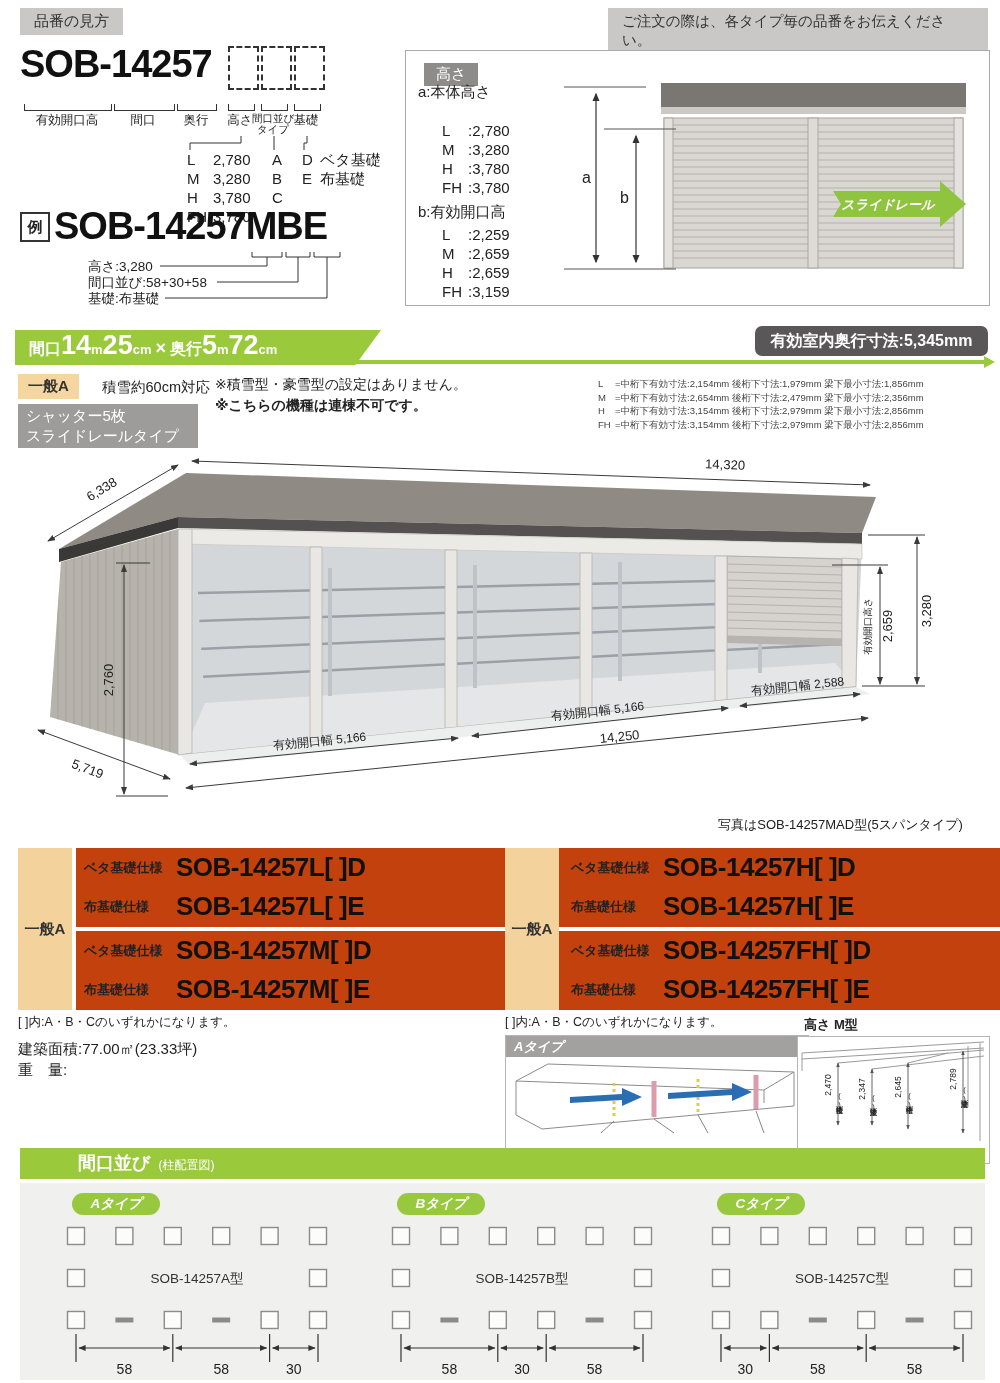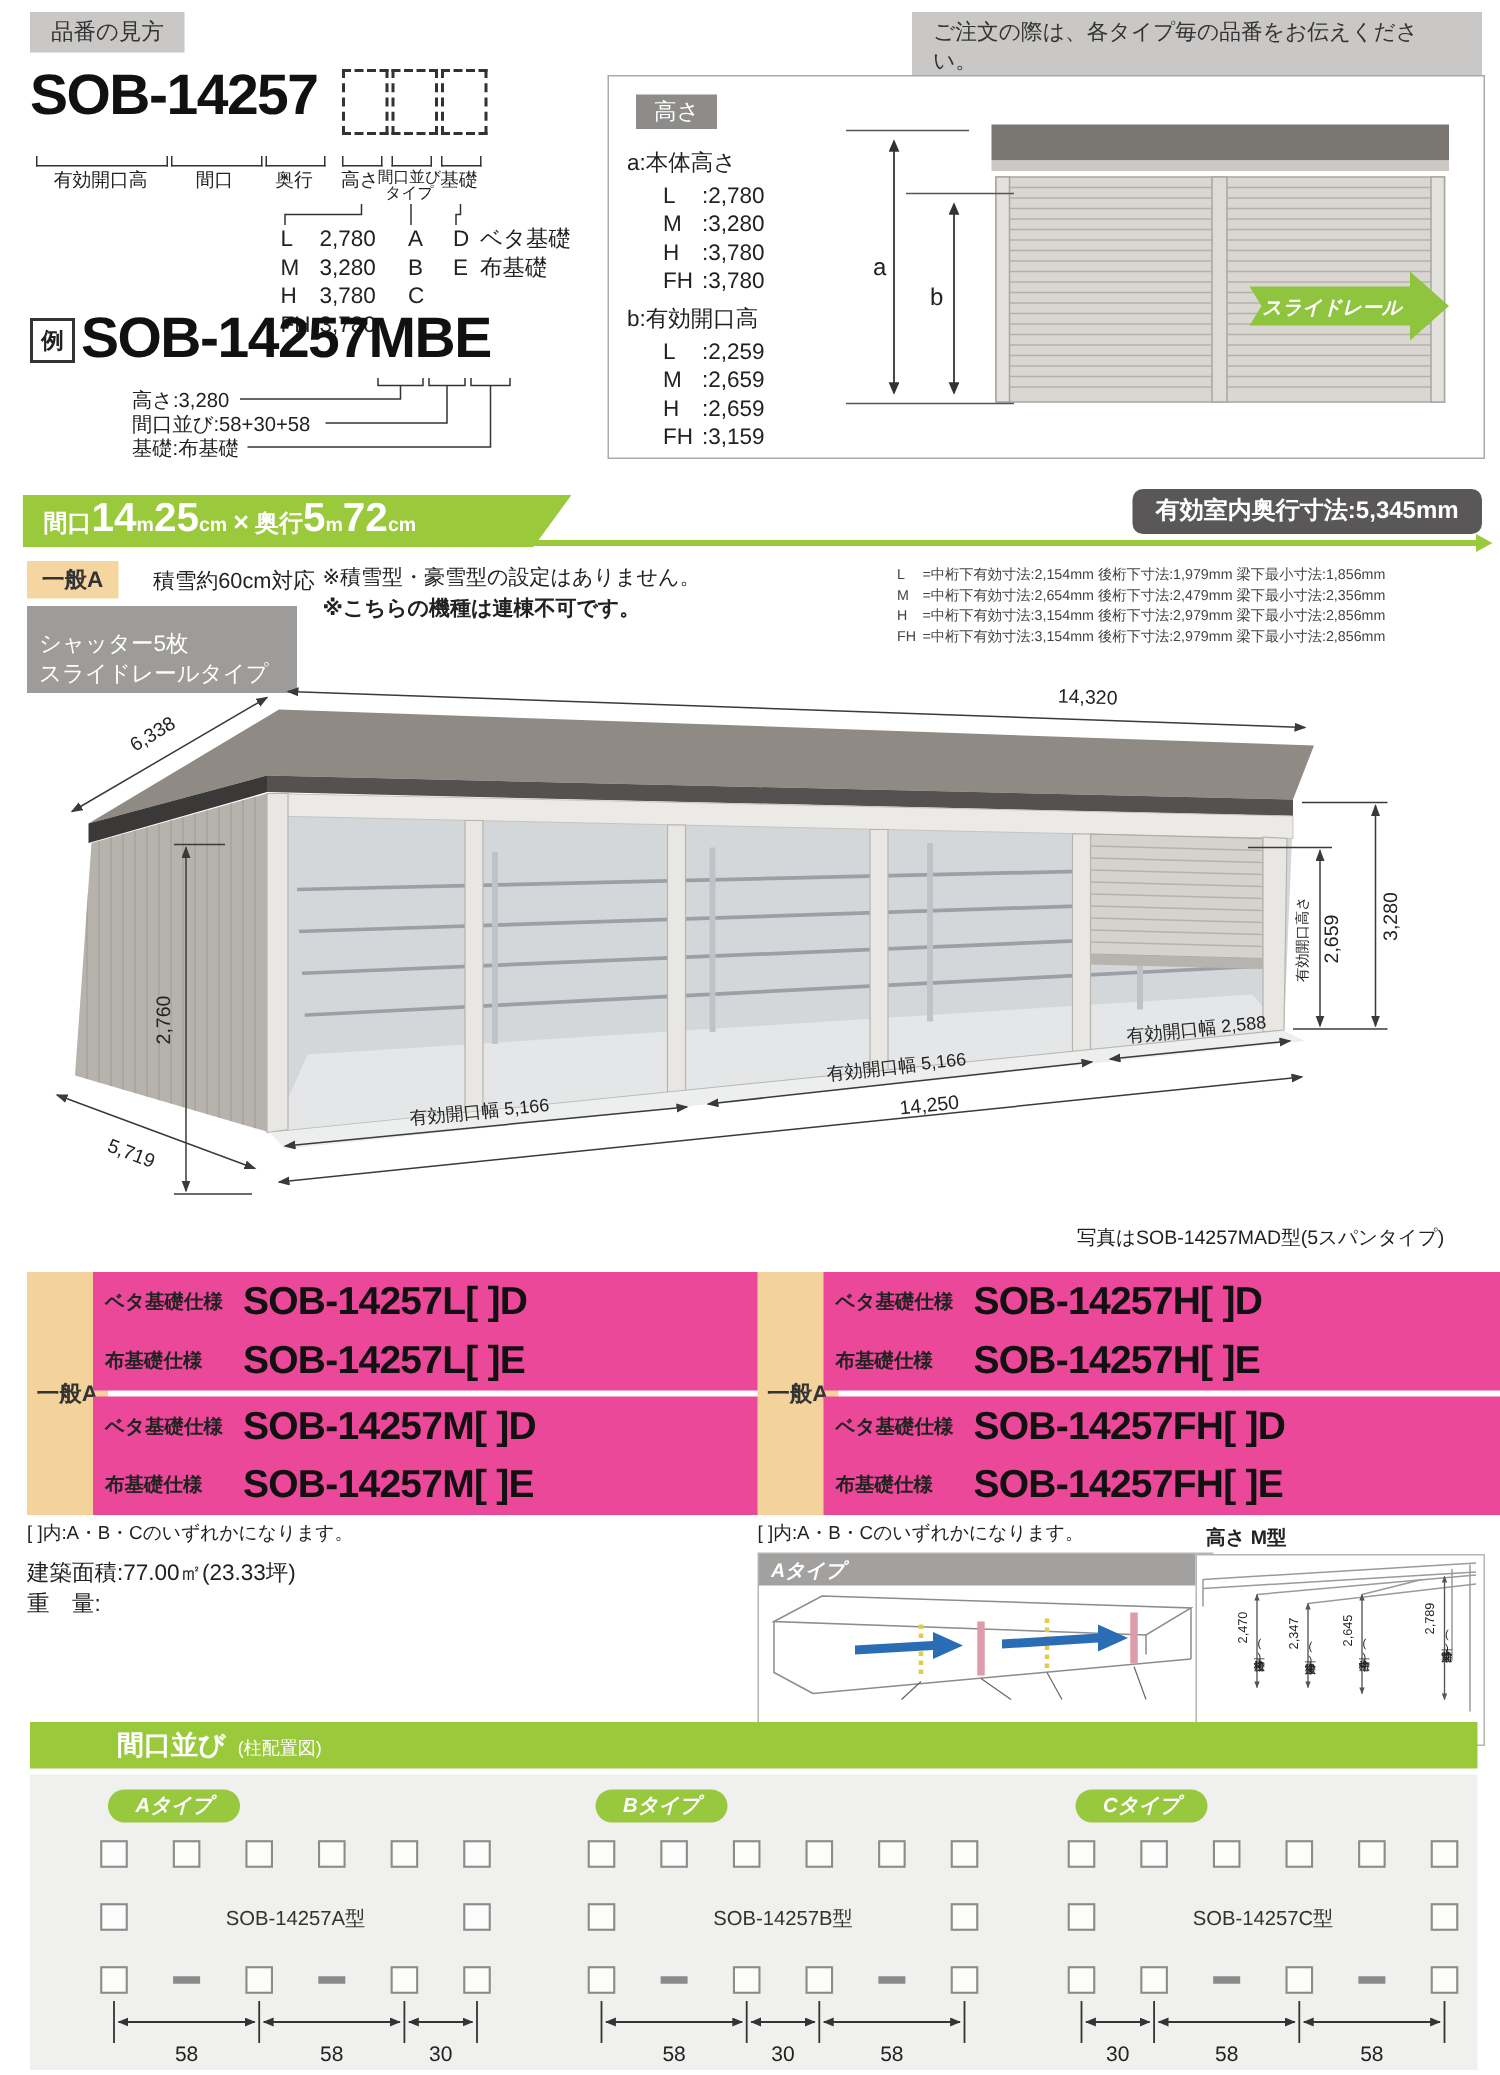--- a/index.html
+++ b/index.html
@@ -10,21 +10,21 @@
   .brk{position:absolute;height:6px;border-left:1px solid #333;border-right:1px solid #333;border-bottom:1px solid #333;}
   .brklab{position:absolute;font-size:12.5px;color:#222;text-align:center;line-height:13px;}
   .kv{display:flex;font-size:15px;line-height:19px;color:#222;}
   .kv .k{width:26px;}
   .bigcode{font-weight:bold;color:#111;letter-spacing:-1px;}
   .dashbox{position:absolute;width:27px;height:40px;border:2px dashed #333;background:#fff;}
   .greenbar{background:#9aca3c;}
   .pill{position:absolute;width:88px;height:22px;border-radius:12px;background:#97c83e;color:#fff;
         font-weight:bold;font-style:italic;font-size:13.5px;text-align:center;line-height:22px;}
   .mt-left{position:absolute;left:0;top:0;width:54px;height:162px;background:#f4d29b;display:flex;align-items:center;justify-content:center;font-size:15px;font-weight:bold;color:#333;}
-  .mt-group{position:absolute;left:44px;width:488px;height:79px;background:#ec4899;}
+  .mt-group{position:absolute;left:58px;width:488px;height:79px;background:#c2410c;}
   .mt-row{display:flex;align-items:center;height:39px;padding-left:8px;}
   .mt-row .lbl{width:92px;font-size:13px;font-weight:bold;color:#222;}
   .mt-row .code{font-size:26px;font-weight:bold;color:#111;letter-spacing:-0.5px;white-space:pre;}
   .sechdr{background:#c6c5c3;color:#333;font-size:14px;font-weight:bold;padding:2px 0 2px 8px;width:232px;}
   .opt{font-size:15px;line-height:23px;color:#222;}
   .clr-row{display:flex;font-size:9.5px;line-height:13.5px;color:#444;}
   .clr-row .k{width:17px;}
   .vlabel{position:absolute;writing-mode:vertical-rl;text-orientation:upright;font-size:7.5px;color:#222;letter-spacing:0px;}
   .note12{font-size:12.5px;color:#222;}
   svg text{font-family:"Liberation Sans","DejaVu Sans",sans-serif;}
@@ -112,21 +112,21 @@
   </div>
 
   <div class="abs" style="left:20px;top:212px;width:26px;height:26px;border:2px solid #333;font-size:15px;font-weight:bold;display:flex;align-items:center;justify-content:center;">例</div>
   <div class="abs bigcode" style="left:54px;top:204px;font-size:38px;line-height:44px;">SOB-14257MBE</div>
   <div class="abs" style="left:88px;top:258px;font-size:13.5px;">高さ:3,280</div>
   <div class="abs" style="left:88px;top:274px;font-size:13.5px;">間口並び:58+30+58</div>
   <div class="abs" style="left:88px;top:290px;font-size:13.5px;">基礎:布基礎</div>
 
   <div class="abs" style="left:405px;top:50px;width:583px;height:254px;border:1px solid #aaa;background:#fff;">
     <div class="abs" style="left:18px;top:12px;background:#8d8c8a;color:#fff;font-size:15px;padding:2px 12px;">高さ</div>
-    <div class="abs" style="left:12px;top:48px;font-size:15px;">a:本体高さ</div>
+    <div class="abs" style="left:12px;top:32px;font-size:15px;">a:本体高さ</div>
     <div class="abs" style="left:36px;top:70px;">
       <div class="kv">
           <span class="k">L</span>
           <span>:2,780</span>
         </div>
       <div class="kv">
           <span class="k">M</span>
           <span>:3,280</span>
         </div>
       <div class="kv">
@@ -225,21 +225,21 @@
   </div>
   <div class="abs greenbar" style="left:340px;top:360px;width:648px;height:4px;"></div>
   <div class="abs" style="left:984px;top:356px;width:0;height:0;border-left:11px solid #9aca3c;border-top:6px solid transparent;border-bottom:6px solid transparent;"></div>
   <div class="abs" style="left:755px;top:326px;width:233px;height:30px;background:#595757;border-radius:7px;color:#fff;
        font-size:16px;font-weight:bold;text-align:center;line-height:30px;">有効室内奥行寸法:5,345mm</div>
 
   <div class="abs" style="left:18px;top:374px;background:#f5d5a0;color:#333;font-size:15px;font-weight:bold;padding:3px 10px;">一般A</div>
   <div class="abs" style="left:102px;top:378px;font-size:14.5px;">積雪約60cm対応</div>
   <div class="abs" style="left:215px;top:376px;font-size:14px;font-weight:normal;">※積雪型・豪雪型の設定はありません。</div>
   <div class="abs" style="left:215px;top:397px;font-size:14px;font-weight:bold;">※こちらの機種は連棟不可です。</div>
-  <div class="abs" style="left:18px;top:404px;width:172px;height:42px;background:#9e9c9a;color:#fff;font-size:15px;line-height:20px;padding:16px 0 0 8px;">
+  <div class="abs" style="left:18px;top:404px;width:172px;height:42px;background:#9e9c9a;color:#fff;font-size:15px;line-height:20px;padding:2px 0 0 8px;">
     <div>シャッター5枚</div>
     <div>スライドレールタイプ</div>
   </div>
   <div class="abs" style="left:598px;top:377px;width:392px;">
     <div class="clr-row">
         <span class="k">L</span>
         <span>=中桁下有効寸法:2,154mm 後桁下寸法:1,979mm 梁下最小寸法:1,856mm</span>
       </div>
     <div class="clr-row">
         <span class="k">M</span>

